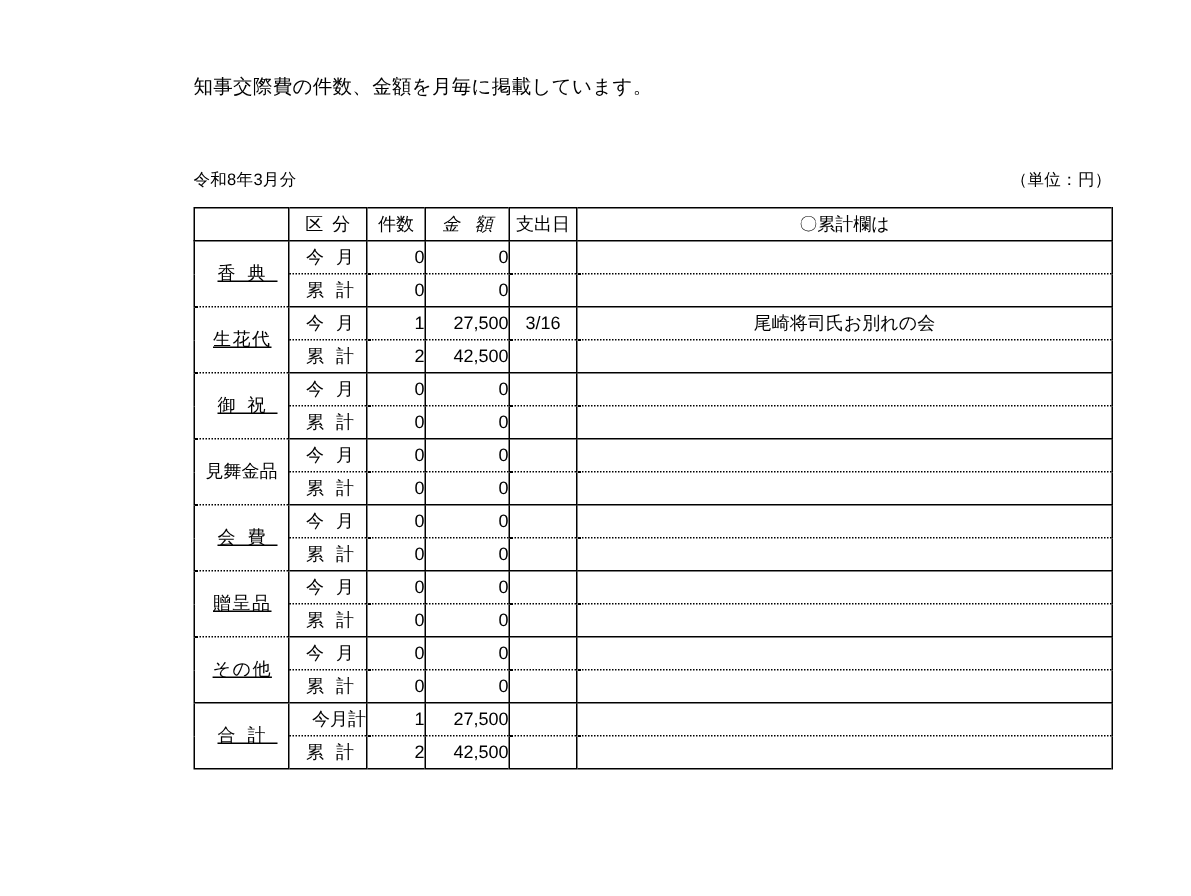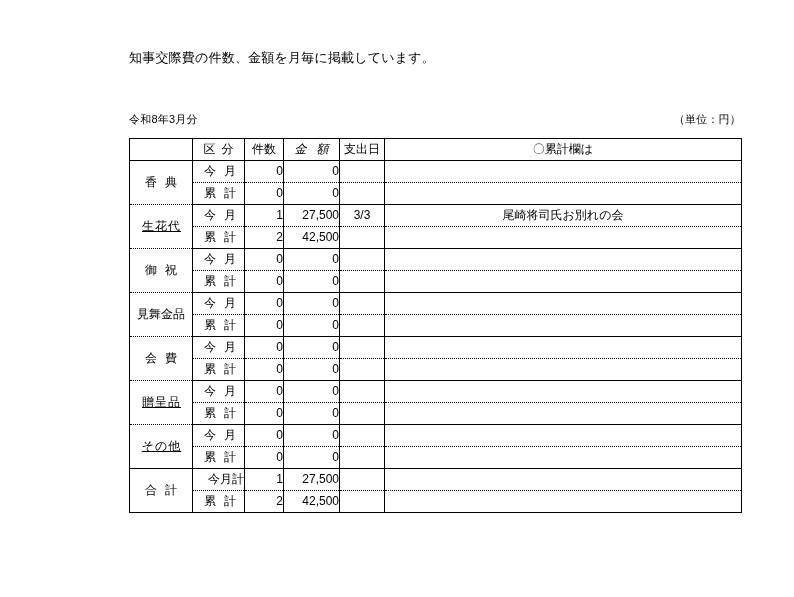--- a/index.html
+++ b/index.html
@@ -95,21 +95,21 @@
   
   td.cat {
     text-align: center;
     vertical-align: middle;
     border-bottom: 1.2px solid #000;
   }
   td.cat .lbl {
     display: block;
     line-height: 1.15;
   }
-  td.cat .lbl.w2 { letter-spacing: 8px; text-indent: 8px; }
+  td.cat .lbl.w2 { letter-spacing: 8px; text-indent: 8px; text-decoration: underline; }
   td.cat .lbl.w3 { letter-spacing: 1px;  text-indent: 1px; text-decoration: underline; }
   td.cat .lbl.w4 { letter-spacing: 0;    text-indent: 0; font-family: Liberation Serif, serif; }
 
   
   td.term {
     text-align: right;
   }
   td.term .t2 { letter-spacing: 8px; text-indent: 8px; }
   td.term .t3 { letter-spacing: 0; }
 
@@ -205,21 +205,21 @@
           <td class="rcpt"></td>
         </tr>
 
         <tr class="r-first">
           <td class="cat" rowspan="2">
             <span class="lbl w3">生花代</span>
           </td>
           <td class="term"><span class="t2">今月</span></td>
           <td class="num">1</td>
           <td class="num">27,500</td>
-          <td class="date">3/3</td>
+          <td class="date">3/16</td>
           <td class="rcpt">尾崎将司氏お別れの会</td>
         </tr>
         <tr class="r-second">
           <td class="term"><span class="t2">累計</span></td>
           <td class="num">2</td>
           <td class="num">42,500</td>
           <td class="date"></td>
           <td class="rcpt"></td>
         </tr>
 

